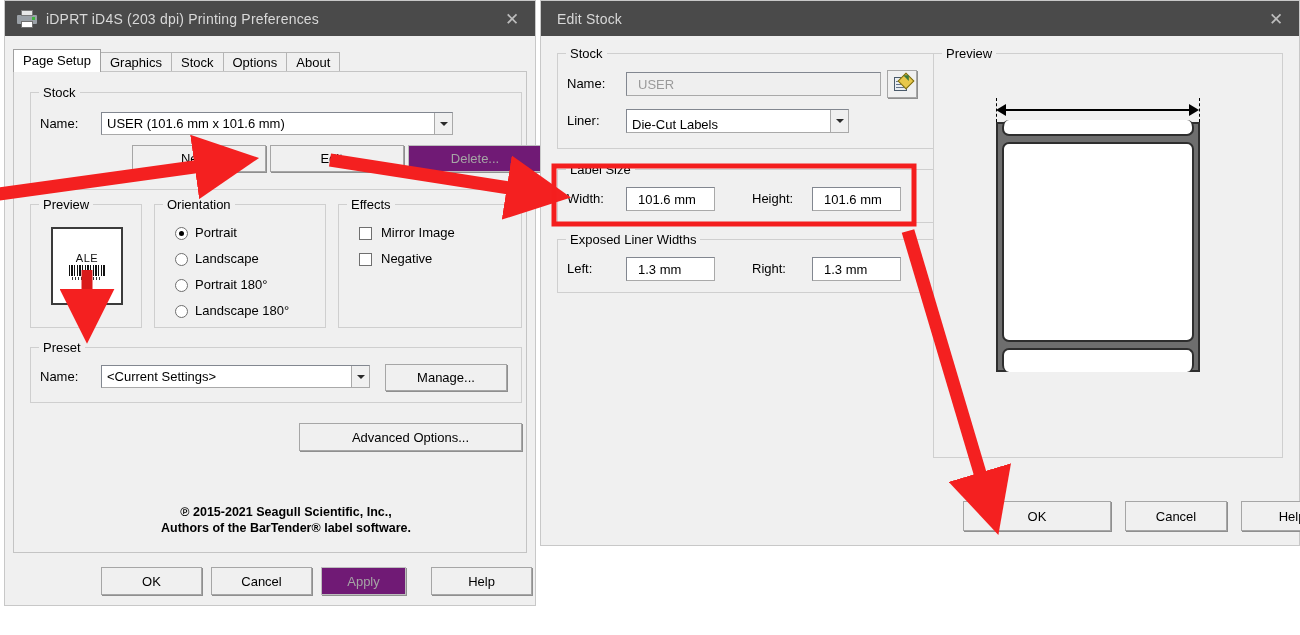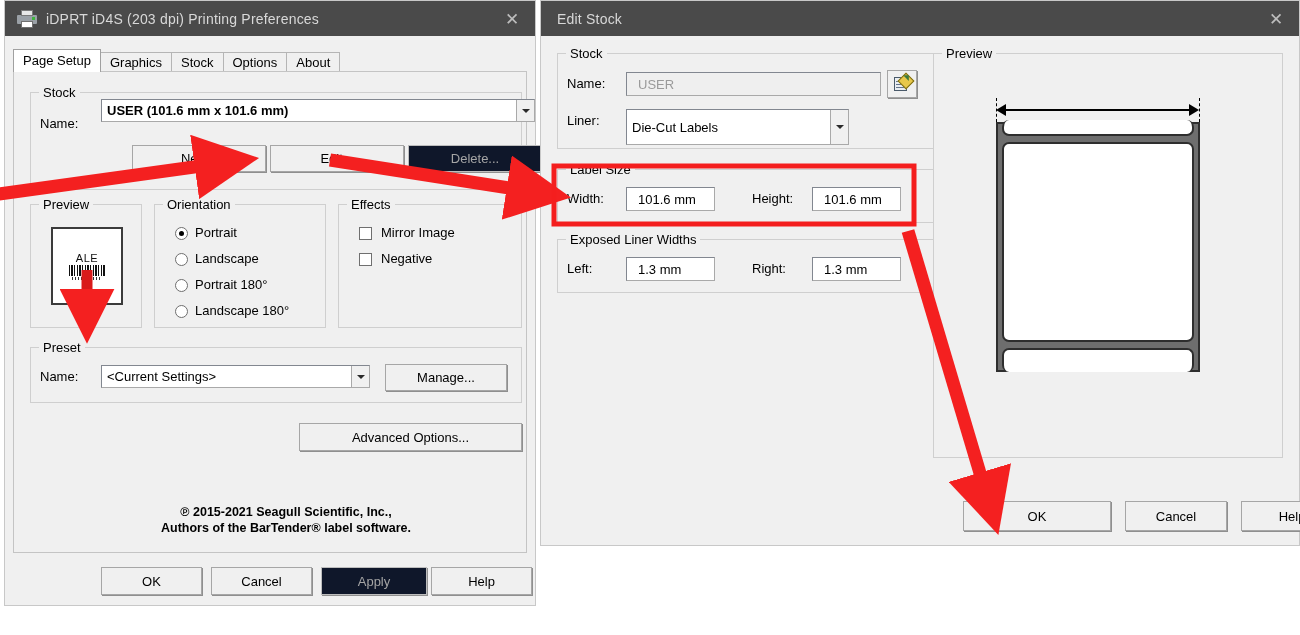--- a/index.html
+++ b/index.html
@@ -154,21 +154,21 @@
     position:absolute;
     background:#f0f0f0;
     border:1px solid #a6a6a6;
     box-shadow:1px 1px 0 0 #8f8f8f;
     box-sizing:border-box;
     display:flex;align-items:center;justify-content:center;
     font-size:13px;
     color:#000;
     white-space:nowrap;
   }
-  .btn.disabled{color:#a5a5a5;border-color:#bdbdbd;background:#0f172a;}
+  .btn.disabled{color:#a5a5a5;border-color:#bdbdbd;background:#701a75;}
 
   
   .radio{position:absolute;width:13px;height:13px;border:1px solid #6f6f6f;border-radius:50%;background:#fff;box-sizing:border-box;}
   .radio.on::after{content:"";position:absolute;left:3px;top:3px;width:5px;height:5px;border-radius:50%;background:#000;}
   .check{position:absolute;width:13px;height:13px;border:1px solid #6f6f6f;background:#fff;box-sizing:border-box;}
 
   
   .thumb{
     position:absolute;
     background:#ffffff;
@@ -247,21 +247,21 @@
     <div class="tab">Stock</div>
     <div class="tab">Options</div>
     <div class="tab">About</div>
   </div>
 
   <div class="tabbody">
 
     <div class="group" style="left:16px;top:20px;width:492px;height:98px;">
       <span class="legend">Stock</span>
       <span class="lbl" style="left:9px;top:23px;">Name:</span>
-      <div class="combo" style="left:70px;top:6px;width:434px;height:23px;font-weight:bold;">
+      <div class="combo" style="left:70px;top:19px;width:352px;height:23px;">
         <span class="cval">USER (101.6 mm x 101.6 mm)</span>
         <span class="carrow">
             <i></i>
           </span>
       </div>
       <div class="btn" style="left:101px;top:52px;width:134px;height:27px;">New...</div>
       <div class="btn" style="left:239px;top:52px;width:134px;height:27px;">Edit...</div>
       <div class="btn disabled" style="left:377px;top:52px;width:134px;height:27px;">Delete...</div>
     </div>
 
@@ -307,21 +307,21 @@
     </div>
 
     <div class="btn" style="left:285px;top:351px;width:223px;height:28px;">Advanced Options...</div>
 
     <div class="copyright" style="left:16px;top:432px;width:100%;font-weight:bold;">℗ 2015-2021 Seagull Scientific, Inc.,
 Authors of the BarTender® label software.</div>
   </div>
 
   <div class="btn" style="left:96px;top:566px;width:101px;height:28px;">OK</div>
   <div class="btn" style="left:206px;top:566px;width:101px;height:28px;">Cancel</div>
-  <div class="btn disabled" style="left:316px;top:566px;width:106px;height:28px;">Apply</div>
+  <div class="btn disabled" style="left:316px;top:566px;width:85px;height:28px;">Apply</div>
   <div class="btn" style="left:426px;top:566px;width:101px;height:28px;">Help</div>
 </div>
 
 <div class="win" style="left:540px;top:0px;width:760px;height:546px;">
 
   <div class="titlebar" style="padding-left:16px;">
     <span class="tb-title">Edit Stock</span>
     <span class="tb-close">✕</span>
   </div>
 
@@ -332,21 +332,21 @@
     <div class="icon-btn" style="left:329px;top:16px;width:30px;height:28px;">
       <span class="mini-doc">
         <span class="sheet"></span>
         <span class="ln" style="top:5px;"></span>
         <span class="ln" style="top:8px;"></span>
         <span class="ln" style="top:11px;"></span>
         <span class="pencil"></span>
       </span>
     </div>
     <span class="lbl" style="left:9px;top:59px;">Liner:</span>
-    <div class="combo" style="left:68px;top:55px;width:223px;height:36px;">
+    <div class="combo" style="left:68px;top:55px;width:223px;height:24px;align-items:flex-end;">
       <span class="cval">Die-Cut Labels</span>
       <span class="carrow">
           <i></i>
         </span>
     </div>
   </div>
 
   <div class="group" style="left:16px;top:168px;width:377px;height:54px;">
     <span class="legend">Label Size</span>
     <span class="lbl" style="left:9px;top:21px;">Width:</span>

